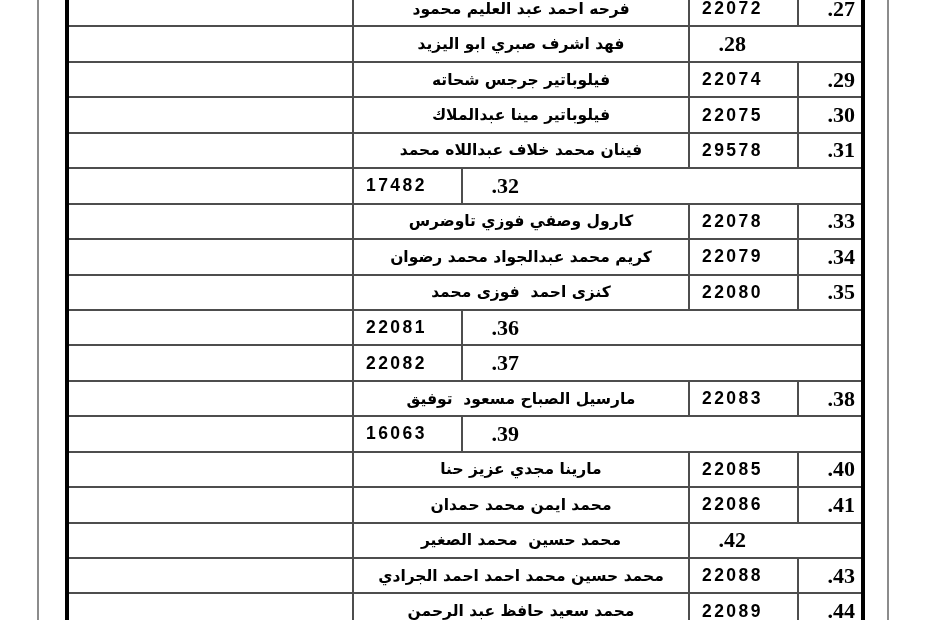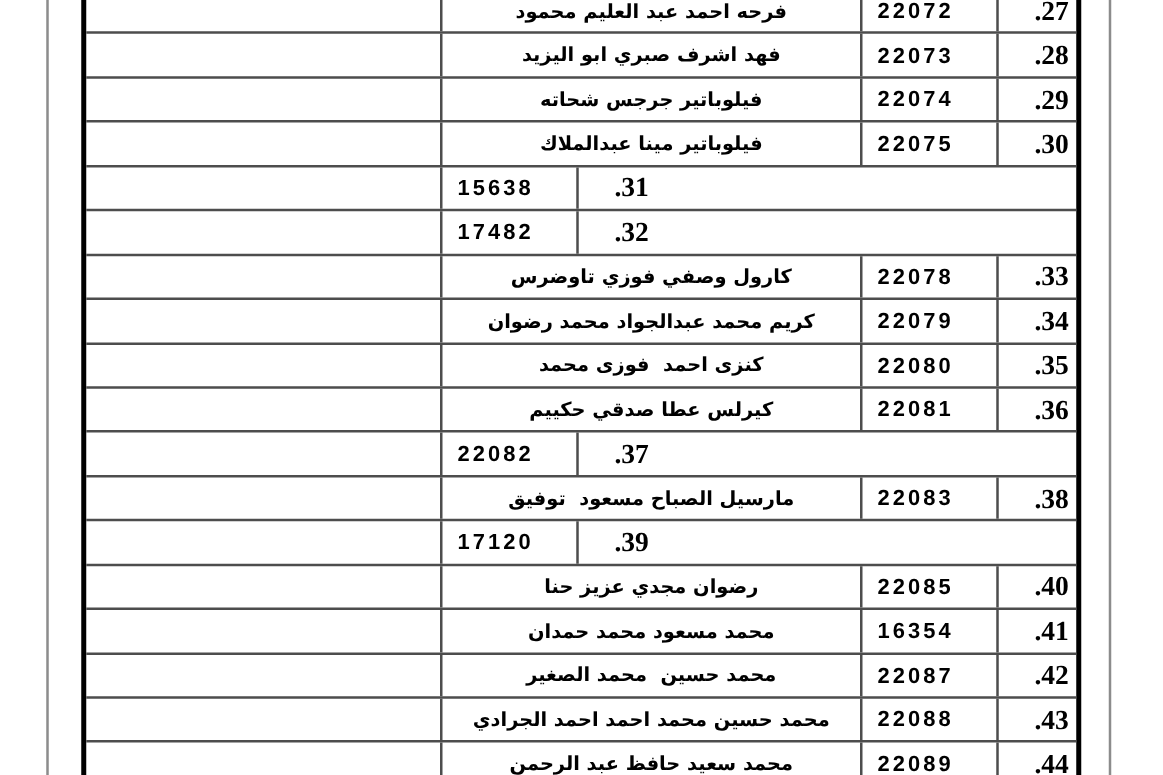--- a/index.html
+++ b/index.html
@@ -93,41 +93,41 @@
   <div class="row">
     <div class="cell empty"></div>
     <div class="cell name">فرحه احمد عبد العليم محمود</div>
     <div class="cell id">22072</div>
     <div class="cell idx">.27</div>
   </div>
 
   <div class="row">
     <div class="cell empty"></div>
     <div class="cell name">فهد اشرف صبري ابو اليزيد</div>
-    <div class="cell id">22073</div>
     <div class="cell idx">.28</div>
   </div>
 
   <div class="row">
     <div class="cell empty"></div>
     <div class="cell name">فيلوباتير جرجس شحاته</div>
     <div class="cell id">22074</div>
     <div class="cell idx">.29</div>
   </div>
 
   <div class="row">
     <div class="cell empty"></div>
     <div class="cell name">فيلوباتير مينا عبدالملاك</div>
     <div class="cell id">22075</div>
     <div class="cell idx">.30</div>
   </div>
 
   <div class="row">
     <div class="cell empty"></div>
-    <div class="cell id">15638</div>
+    <div class="cell name">فينان محمد خلاف عبداللاه محمد</div>
+    <div class="cell id">29578</div>
     <div class="cell idx">.31</div>
   </div>
 
   <div class="row">
     <div class="cell empty"></div>
     <div class="cell id">17482</div>
     <div class="cell idx">.32</div>
   </div>
 
   <div class="row">
@@ -146,62 +146,60 @@
 
   <div class="row">
     <div class="cell empty"></div>
     <div class="cell name">كنزى احمد  فوزى محمد</div>
     <div class="cell id">22080</div>
     <div class="cell idx">.35</div>
   </div>
 
   <div class="row">
     <div class="cell empty"></div>
-    <div class="cell name">كيرلس عطا صدقي حكييم</div>
     <div class="cell id">22081</div>
     <div class="cell idx">.36</div>
   </div>
 
   <div class="row">
     <div class="cell empty"></div>
     <div class="cell id">22082</div>
     <div class="cell idx">.37</div>
   </div>
 
   <div class="row">
     <div class="cell empty"></div>
     <div class="cell name">مارسيل الصباح مسعود  توفيق</div>
     <div class="cell id">22083</div>
     <div class="cell idx">.38</div>
   </div>
 
   <div class="row">
     <div class="cell empty"></div>
-    <div class="cell id">17120</div>
+    <div class="cell id">16063</div>
     <div class="cell idx">.39</div>
   </div>
 
   <div class="row">
     <div class="cell empty"></div>
-    <div class="cell name">رضوان مجدي عزيز حنا</div>
+    <div class="cell name">مارينا مجدي عزيز حنا</div>
     <div class="cell id">22085</div>
     <div class="cell idx">.40</div>
   </div>
 
   <div class="row">
     <div class="cell empty"></div>
-    <div class="cell name">محمد مسعود محمد حمدان</div>
-    <div class="cell id">16354</div>
+    <div class="cell name">محمد ايمن محمد حمدان</div>
+    <div class="cell id">22086</div>
     <div class="cell idx">.41</div>
   </div>
 
   <div class="row">
     <div class="cell empty"></div>
     <div class="cell name">محمد حسين  محمد الصغير</div>
-    <div class="cell id">22087</div>
     <div class="cell idx">.42</div>
   </div>
 
   <div class="row">
     <div class="cell empty"></div>
     <div class="cell name">محمد حسين محمد احمد احمد الجرادي</div>
     <div class="cell id">22088</div>
     <div class="cell idx">.43</div>
   </div>
 

